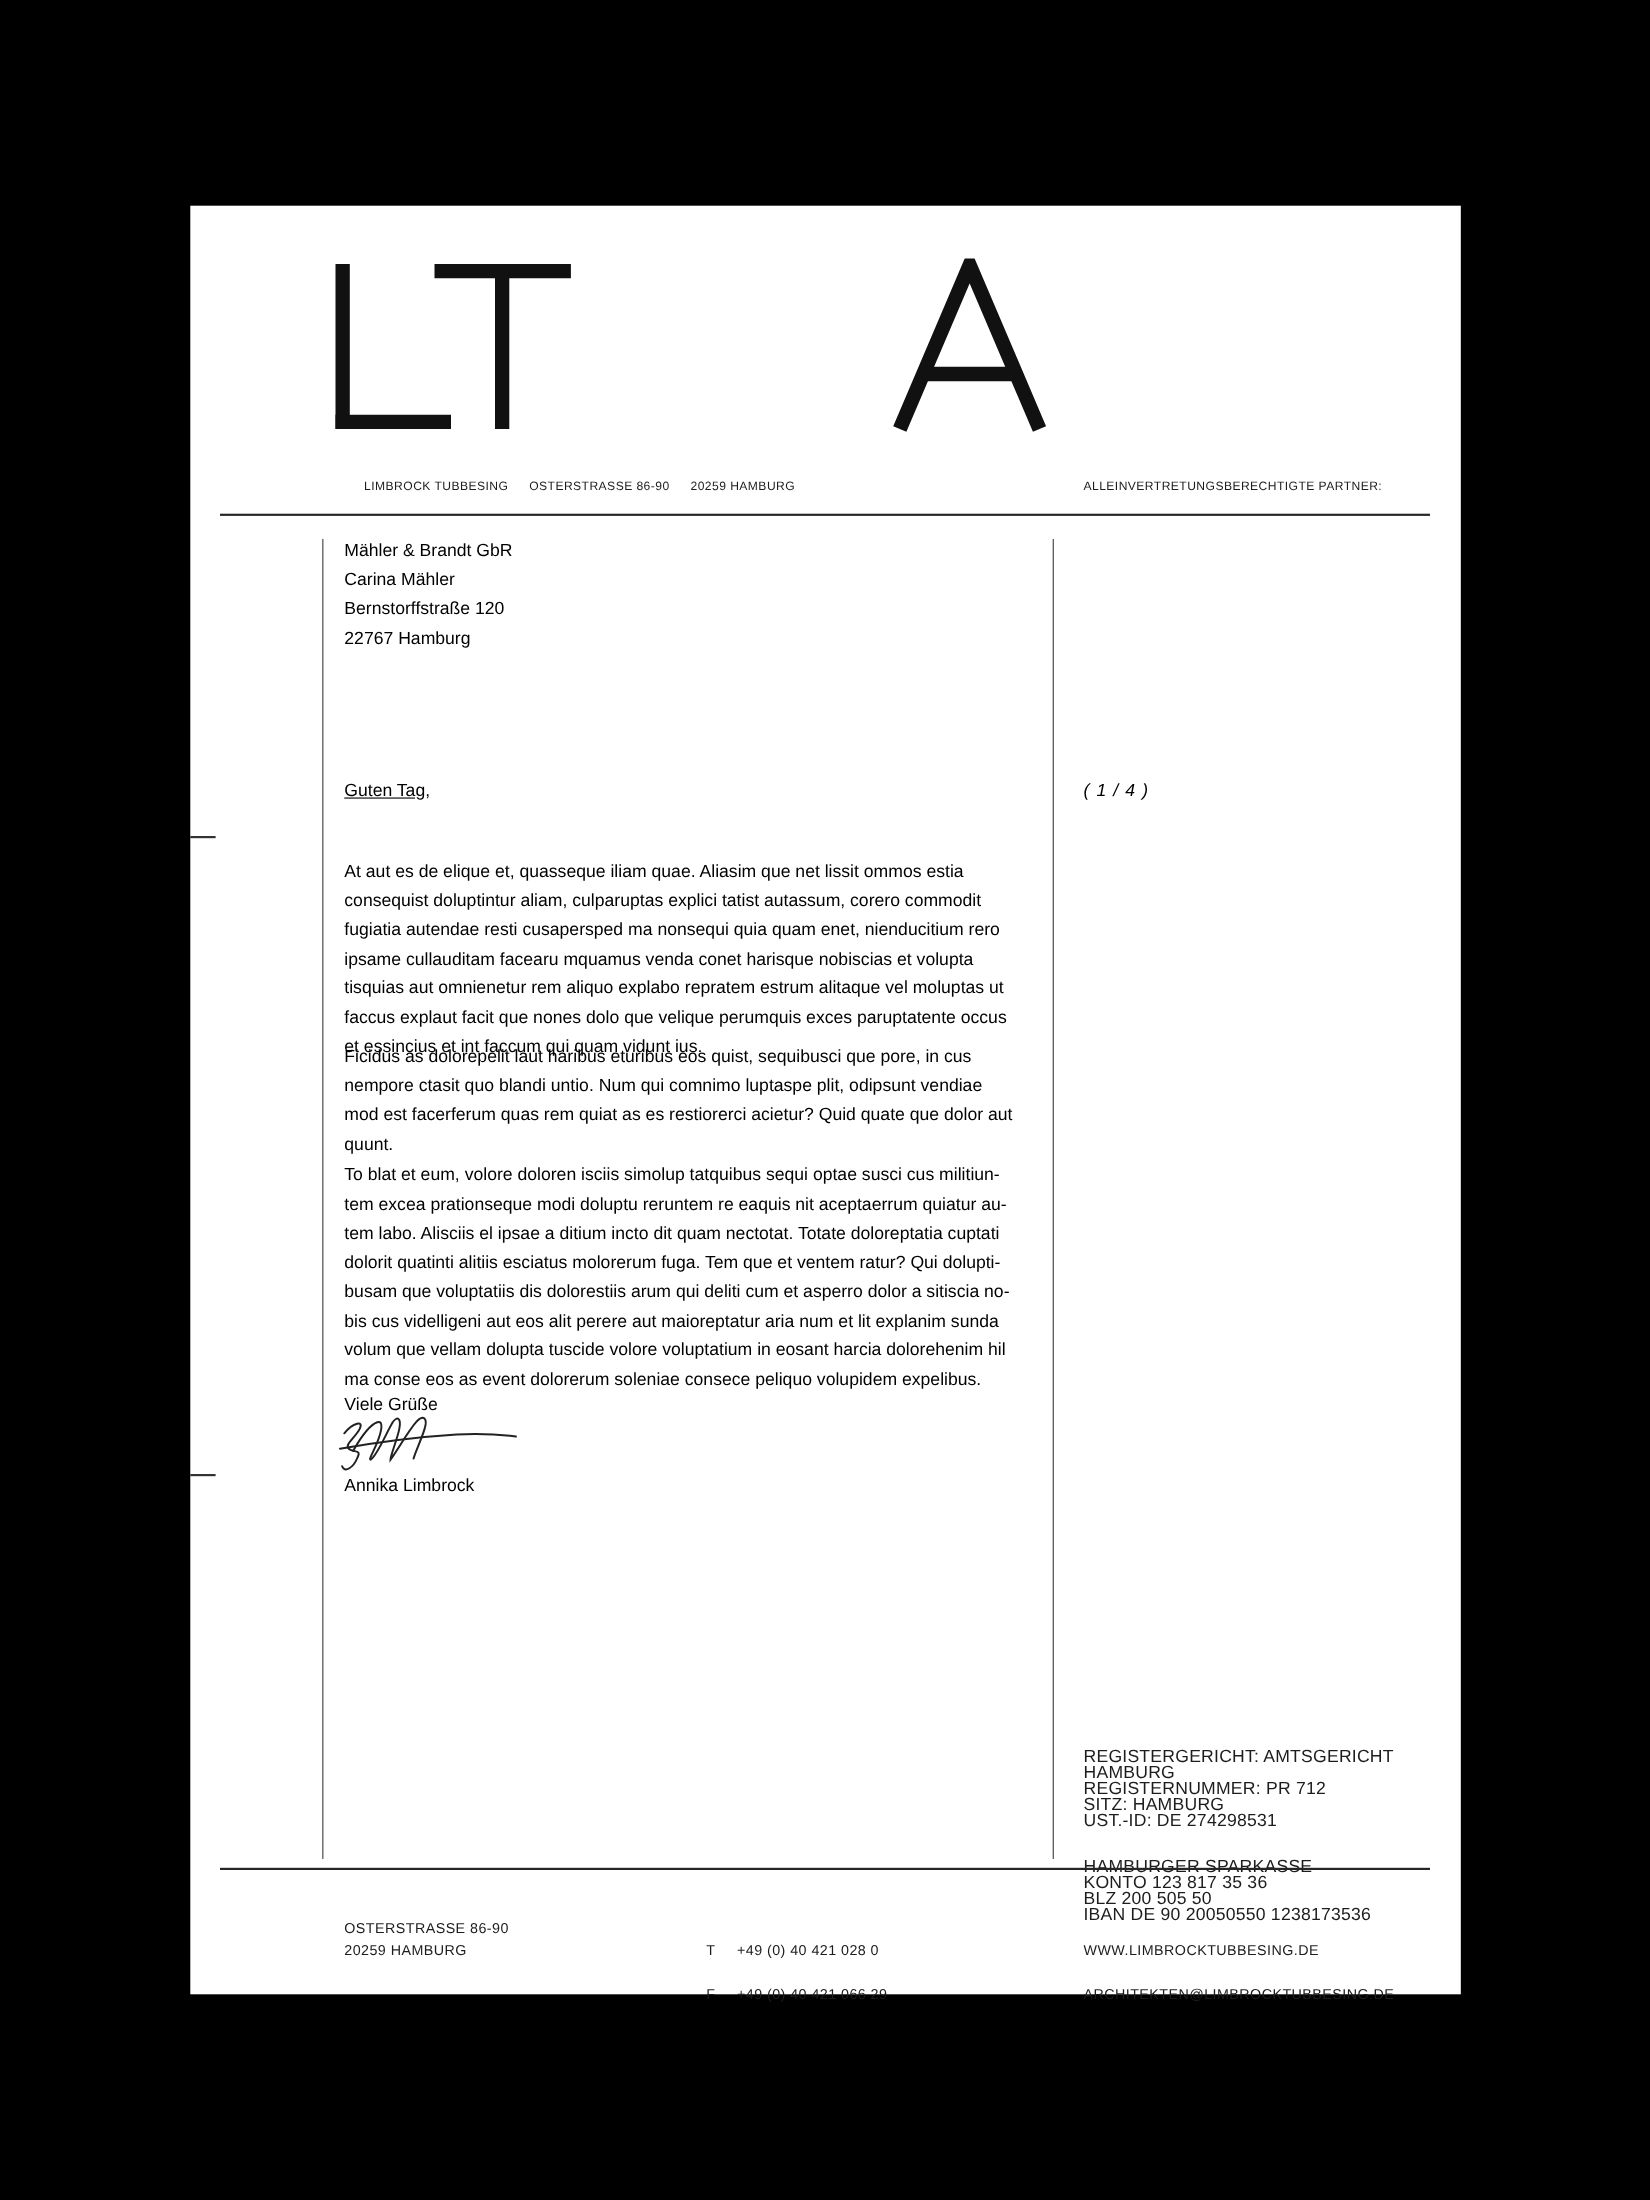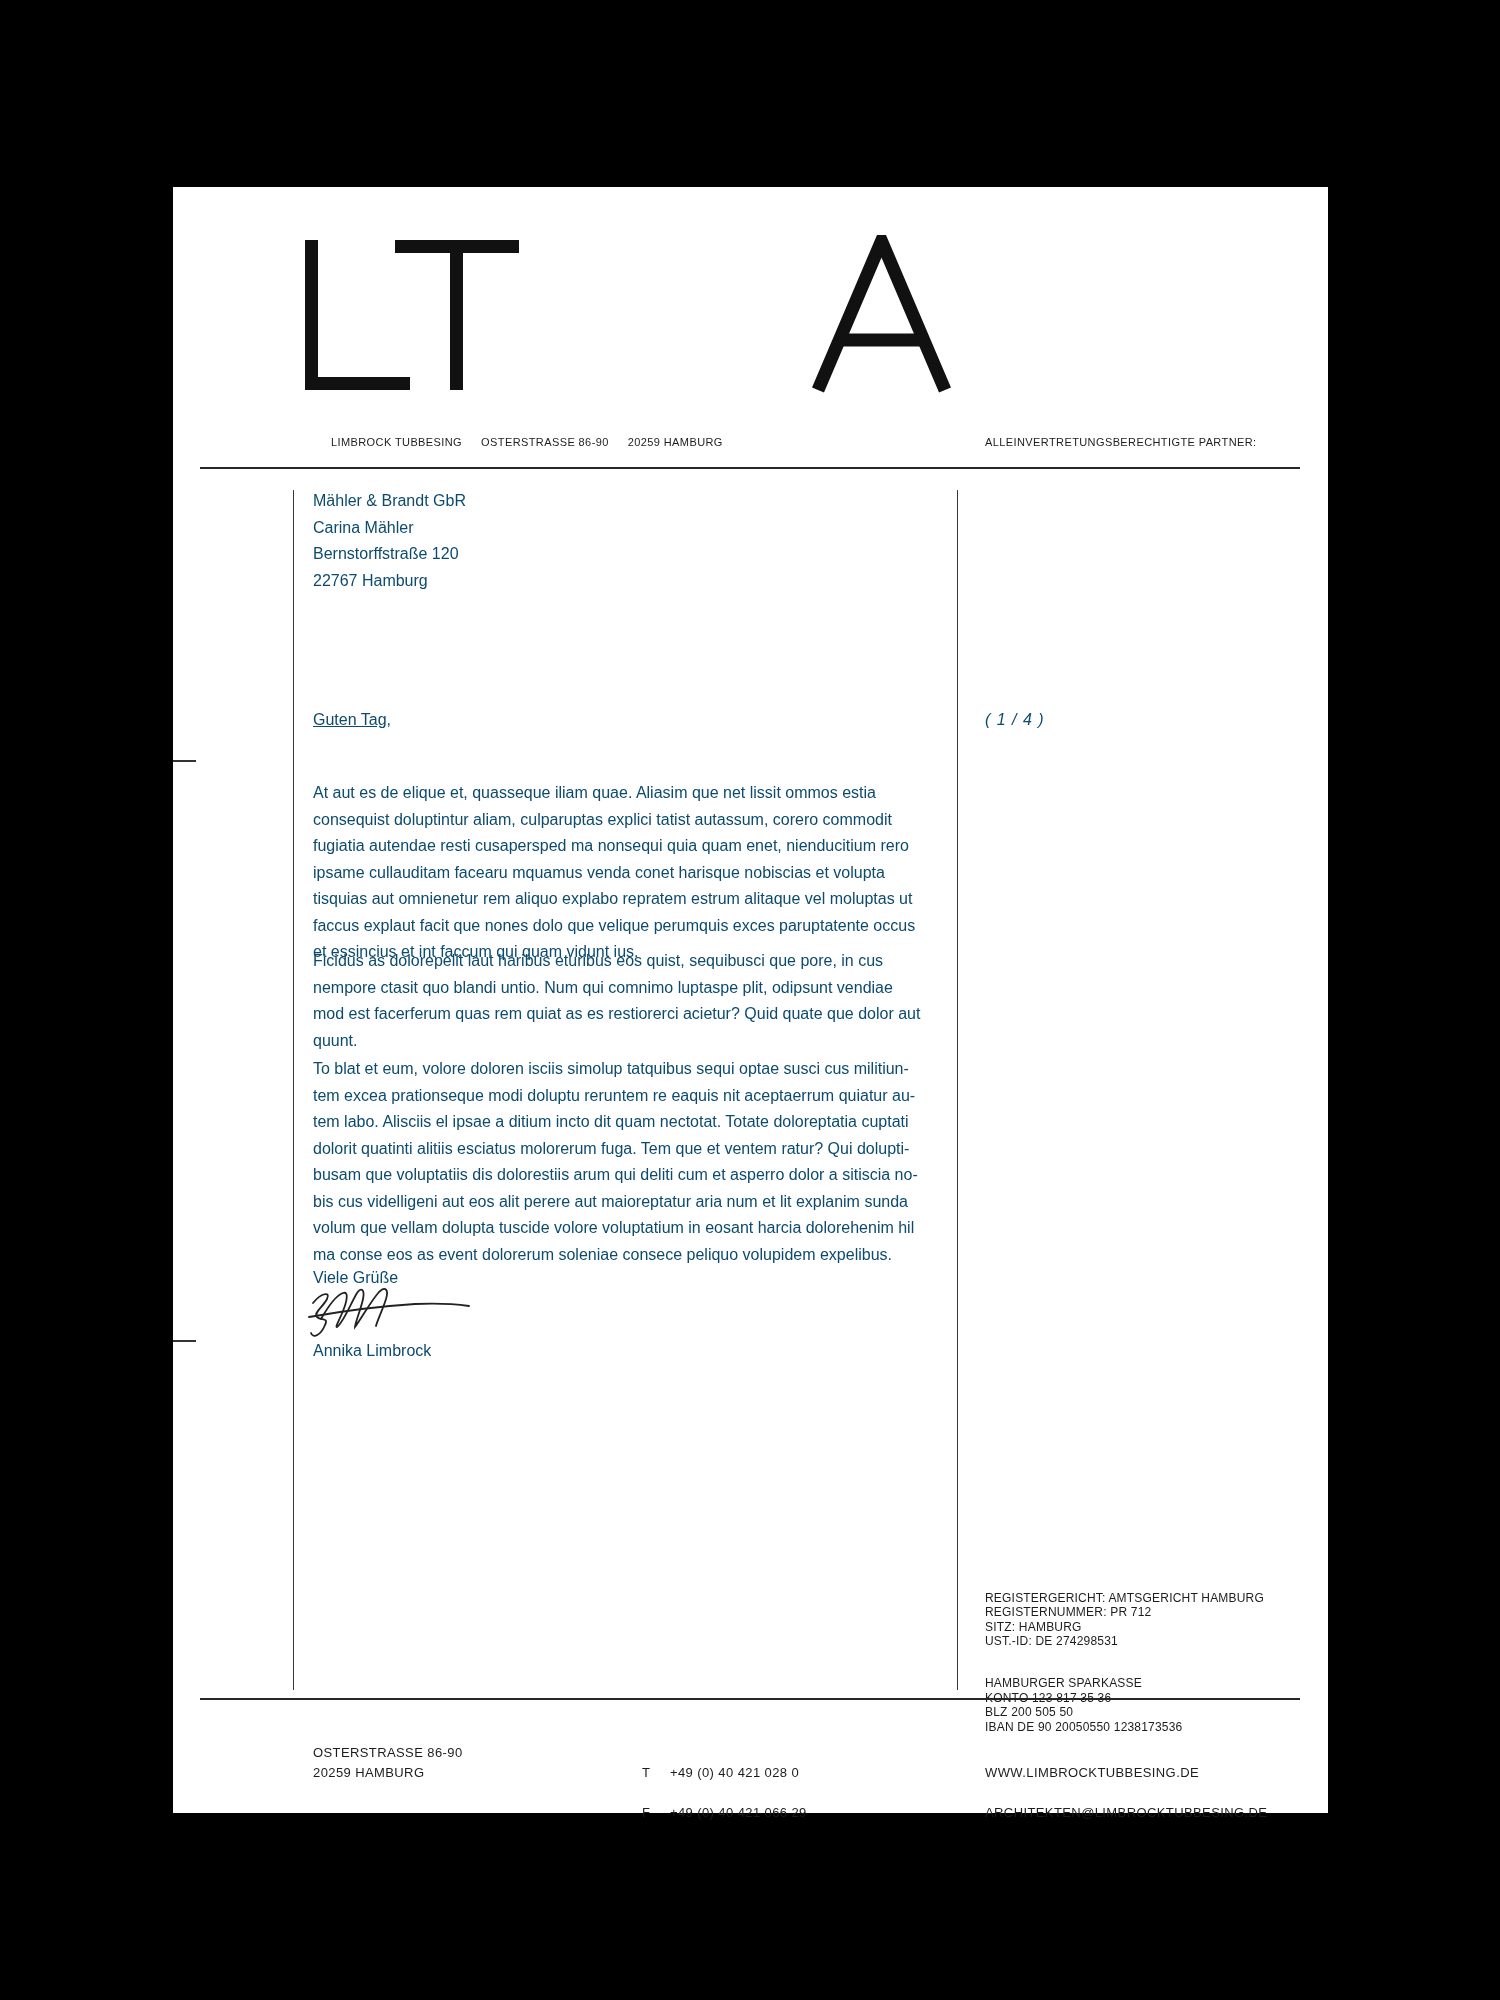--- a/index.html
+++ b/index.html
@@ -55,38 +55,38 @@
     left: 0;
     width: 23px;
     height: 2px;
     background: #333;
   }
   .fm1 { top: 573px; }
   .fm2 { top: 1153px; }
   .body-text {
     font-size: 16px;
     line-height: 26.5px;
-    color: #0c4a6e;
+    color: #000000;
     white-space: pre-line;
   }
   .recipient { left: 140px; top: 301px; }
   .partners  { left: 812px; top: 301px; }
   .salutation { left: 140px; top: 520px; text-decoration: underline; }
   .page-indicator { left: 812px; top: 520px; letter-spacing: 1px; font-style: italic; }
   .para { left: 140px; width: 690px; }
   .p1 { top: 573px; margin-top: 20px; }
   .p2 { top: 761px; }
   .p3 { top: 869px; }
   .closing { left: 140px; top: 1078px; }
   .signature-svg { position: absolute; left: 130px; top: 1092px; }
   .signer { left: 140px; top: 1151px; }
   .legal {
     position: absolute;
     left: 812px; top: 1389px;
-    font-size: 12px;
+    font-size: 16px;
     line-height: 14.5px;
     letter-spacing: 0.2px;
     color: #1d1d1d;
     white-space: pre-line;
   }
   .legal .legal-bank { margin-top: 13px; }
   .footer {
     position: absolute;
     top: 1556px; left: 0;
     width: 100%;

